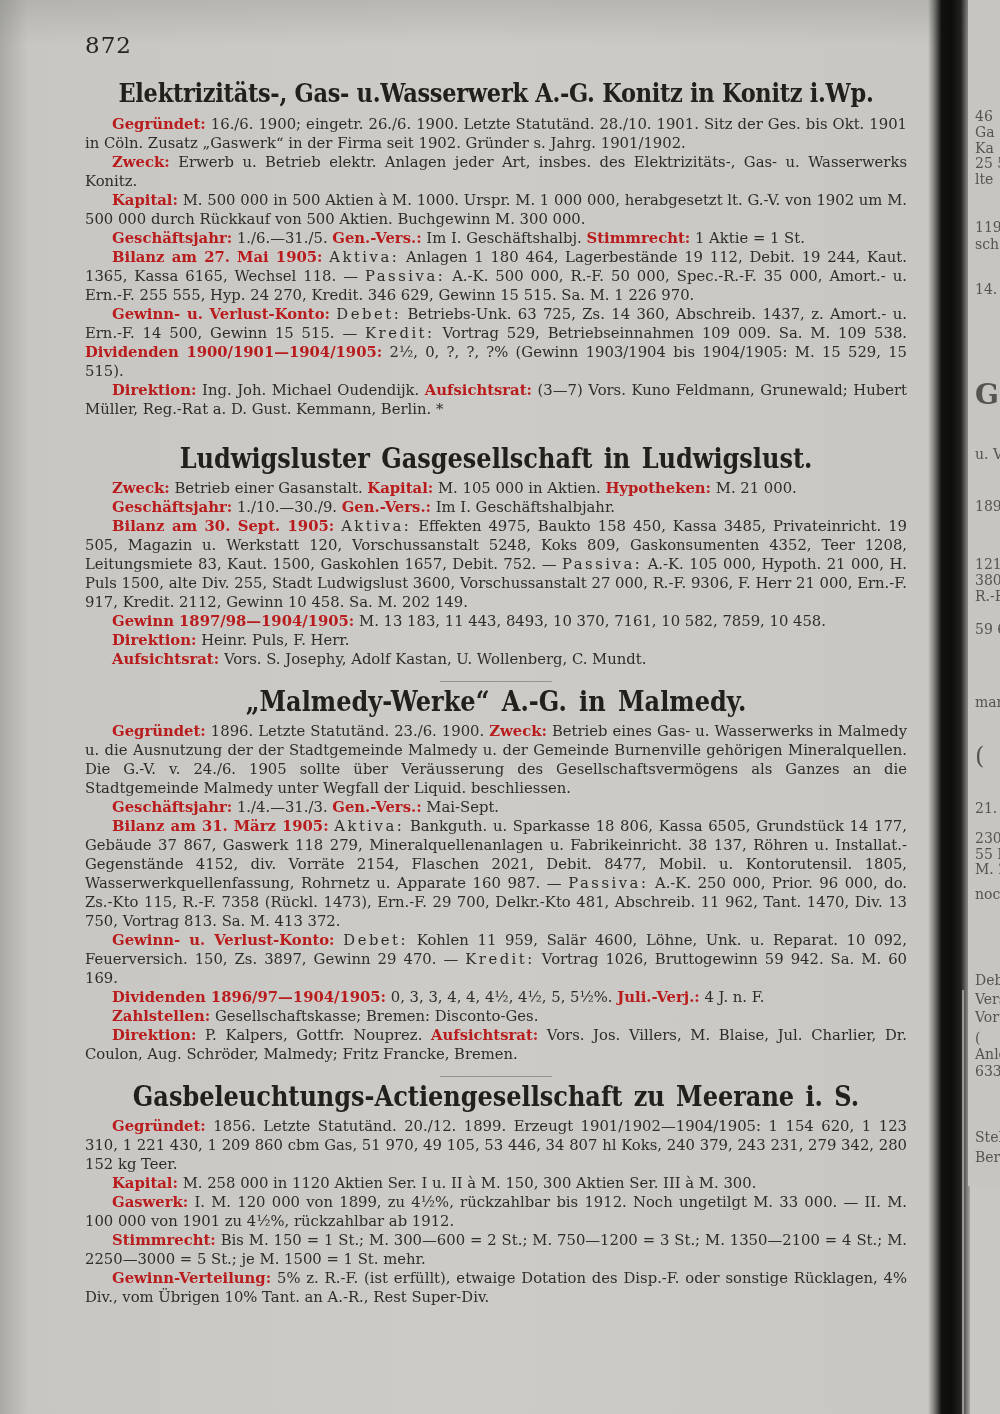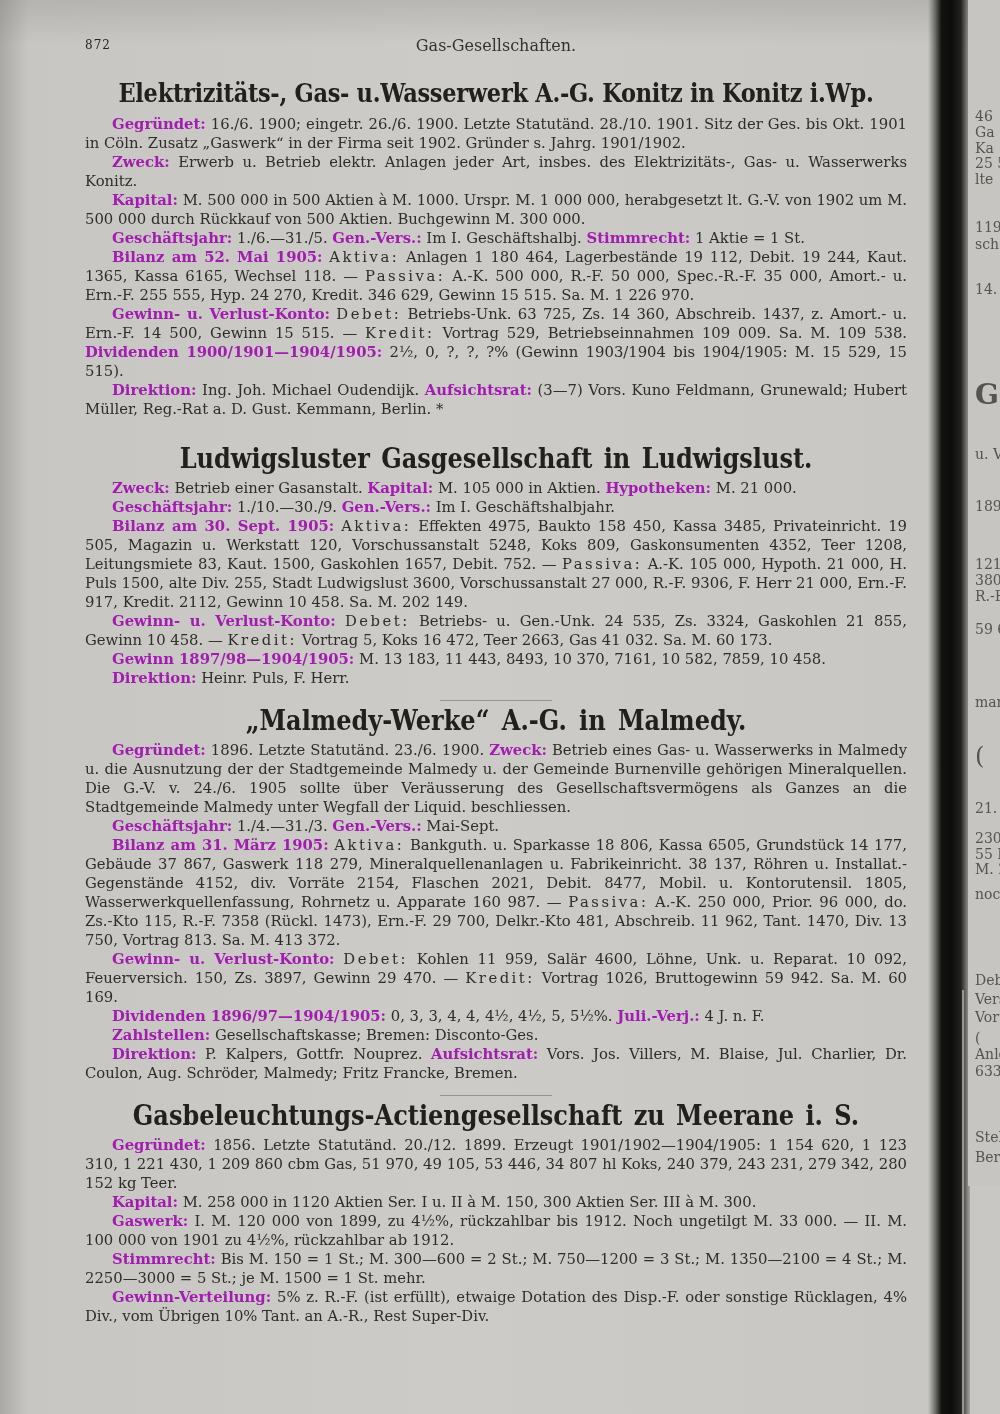--- a/index.html
+++ b/index.html
@@ -10,34 +10,34 @@
       linear-gradient(90deg, rgba(100,100,96,.30), rgba(0,0,0,0) 28px),
       linear-gradient(90deg,#c7c6c2,#cccbc7 45%,#c8c7c3 92%);
     font-family:"DejaVu Serif","Liberation Serif",serif;
     color:#2e2d2a;
   }
   .content{
     position:absolute;left:85px;top:36px;width:822px;
     font-size:14.8px;line-height:19px;text-align:justify;
   }
   .pagehead{position:relative;height:26px;}
-  .pagenum{position:absolute;left:0;top:0;font-size:12px;letter-spacing:1px;color:#262521;}
+  .pagenum{position:absolute;left:0;top:0;font-size:23px;letter-spacing:1px;color:#262521;}
   .headtitle{text-align:center;font-size:16px;color:#33322e;}
   h2{
     text-align:center;font-weight:bold;color:#21201c;
     white-space:nowrap;overflow:visible;
     transform:scaleY(1.18);transform-origin:center;
     margin:0;
   }
   .t1{font-size:22.5px;letter-spacing:-.3px;margin:22px 0 11px;}
   .t2{font-size:24px;word-spacing:3px;margin:30px 0 11px;}
   .t3{font-size:24px;word-spacing:4px;margin:7px 0 11px;}
   .t4{font-size:24px;word-spacing:3px;margin:7px 0 11px;}
   p{margin:0;text-indent:27px;}
-  b{font-weight:bold;color:#a21caf;}
+  b{font-weight:bold;color:#b91c1c;}
   .g{letter-spacing:2.5px;}
   .divider{width:112px;height:1px;background:#94938d;margin:13px auto 9px;}
   .gutter{
     position:absolute;top:0;left:928px;width:42px;height:1414px;
     background:linear-gradient(90deg,
       rgba(150,149,145,0) 0%,
       rgba(70,70,66,.55) 14%,
       #121210 32%,
       #0c0c0a 55%,
       #22211f 78%,
@@ -47,45 +47,44 @@
   .nextpage{position:absolute;top:0;left:968px;width:32px;height:1186px;background:#c6c5c1;overflow:hidden;padding-left:48px;}
   .frag{position:absolute;left:7px;font-size:14px;color:#55544e;white-space:nowrap;}
 </style>
 </head>
 <body>
 
 <div class="content">
 
   <div class="pagehead">
     <span class="pagenum">872</span>
-    <div class="headtitle">Gas-Gesellschaften.</div>
   </div>
 
   <section>
     <h2 class="t1">Elektrizitäts-, Gas- u.Wasserwerk A.-G. Konitz in Konitz i.Wp.</h2>
     <div>
         <p><b>Gegründet:</b> 16./6. 1900; eingetr. 26./6. 1900.  Letzte Statutänd. 28./10. 1901.  Sitz der Ges. bis Okt. 1901 in Cöln.  Zusatz „Gaswerk“ in der Firma seit 1902.  Gründer s. Jahrg. 1901/1902.</p>
         <p><b>Zweck:</b> Erwerb u. Betrieb elektr. Anlagen jeder Art, insbes. des Elektrizitäts-, Gas- u. Wasserwerks Konitz.</p>
         <p><b>Kapital:</b> M. 500 000 in 500 Aktien à M. 1000.  Urspr. M. 1 000 000, herabgesetzt lt. G.-V. von 1902 um M. 500 000 durch Rückkauf von 500 Aktien.  Buchgewinn M. 300 000.</p>
         <p><b>Geschäftsjahr:</b> 1./6.—31./5.  <b>Gen.-Vers.:</b> Im I. Geschäftshalbj.  <b>Stimmrecht:</b> 1 Aktie = 1 St.</p>
-        <p><b>Bilanz am 52. Mai 1905:</b> <span class="g">Aktiva:</span> Anlagen 1 180 464, Lagerbestände 19 112, Debit. 19 244, Kaut. 1365, Kassa 6165, Wechsel 118. — <span class="g">Passiva:</span> A.-K. 500 000, R.-F. 50 000, Spec.-R.-F. 35 000, Amort.- u. Ern.-F. 255 555, Hyp. 24 270, Kredit. 346 629, Gewinn 15 515.  Sa. M. 1 226 970.</p>
+        <p><b>Bilanz am 27. Mai 1905:</b> <span class="g">Aktiva:</span> Anlagen 1 180 464, Lagerbestände 19 112, Debit. 19 244, Kaut. 1365, Kassa 6165, Wechsel 118. — <span class="g">Passiva:</span> A.-K. 500 000, R.-F. 50 000, Spec.-R.-F. 35 000, Amort.- u. Ern.-F. 255 555, Hyp. 24 270, Kredit. 346 629, Gewinn 15 515.  Sa. M. 1 226 970.</p>
         <p><b>Gewinn- u. Verlust-Konto:</b> <span class="g">Debet:</span> Betriebs-Unk. 63 725, Zs. 14 360, Abschreib. 1437, z. Amort.- u. Ern.-F. 14 500, Gewinn 15 515. — <span class="g">Kredit:</span> Vortrag 529, Betriebseinnahmen 109 009. Sa. M. 109 538.        <b>Dividenden 1900/1901—1904/1905:</b> 2½, 0, ?, ?, ?% (Gewinn 1903/1904 bis 1904/1905: M. 15 529, 15 515).</p>
         <p><b>Direktion:</b> Ing. Joh. Michael Oudendijk.    <b>Aufsichtsrat:</b> (3—7) Vors. Kuno Feldmann, Grunewald; Hubert Müller, Reg.-Rat a. D. Gust. Kemmann, Berlin.  *</p>
       </div>
   </section>
 
   <section>
     <h2 class="t2">Ludwigsluster Gasgesellschaft in Ludwigslust.</h2>
     <div>
         <p><b>Zweck:</b> Betrieb einer Gasanstalt.  <b>Kapital:</b> M. 105 000 in Aktien.  <b>Hypotheken:</b> M. 21 000.</p>
         <p><b>Geschäftsjahr:</b> 1./10.—30./9.  <b>Gen.-Vers.:</b> Im I. Geschäftshalbjahr.</p>
         <p><b>Bilanz am 30. Sept. 1905:</b> <span class="g">Aktiva:</span> Effekten 4975, Baukto 158 450, Kassa 3485, Privateinricht. 19 505, Magazin u. Werkstatt 120, Vorschussanstalt 5248, Koks 809, Gaskonsumenten 4352, Teer 1208, Leitungsmiete 83, Kaut. 1500, Gaskohlen 1657, Debit. 752. — <span class="g">Passiva:</span> A.-K. 105 000, Hypoth. 21 000, H. Puls 1500, alte Div. 255, Stadt Ludwigslust 3600, Vorschussanstalt 27 000, R.-F. 9306, F. Herr 21 000, Ern.-F. 917, Kredit. 2112, Gewinn 10 458.  Sa. M. 202 149.</p>
-        <p><b>Gewinn- u. Verlust-Konto:</b> <span class="g">Debet:</span> Betriebs- u. Gen.-Unk. 24 535, Zs. 3324, Gaskohlen 21 855, Gewinn 10 458. — <span class="g">Kredit:</span> Vortrag 5, Koks 16 472, Teer 2663, Gas 41 032.  Sa. M. 60 173.</p>
         <p><b>Gewinn 1897/98—1904/1905:</b> M. 13 183, 11 443, 8493, 10 370, 7161, 10 582, 7859, 10 458.</p>
         <p><b>Direktion:</b> Heinr. Puls, F. Herr.</p>
+        <p><b>Aufsichtsrat:</b> Vors. S. Josephy, Adolf Kastan, U. Wollenberg, C. Mundt.</p>
       </div>
   </section>
 
   <div class="divider"></div>
 
   <section>
     <h2 class="t3">„Malmedy-Werke“ A.-G. in Malmedy.</h2>
     <div>
         <p><b>Gegründet:</b> 1896.  Letzte Statutänd. 23./6. 1900.  <b>Zweck:</b> Betrieb eines Gas- u. Wasserwerks in Malmedy u. die Ausnutzung der der Stadtgemeinde Malmedy u. der Gemeinde Burnenville gehörigen Mineralquellen.  Die G.-V. v. 24./6. 1905 sollte über Veräusserung des Gesellschaftsvermögens als Ganzes an die Stadtgemeinde Malmedy unter Wegfall der Liquid. beschliessen.</p>
         <p><b>Geschäftsjahr:</b> 1./4.—31./3.      <b>Gen.-Vers.:</b> Mai-Sept.</p>

